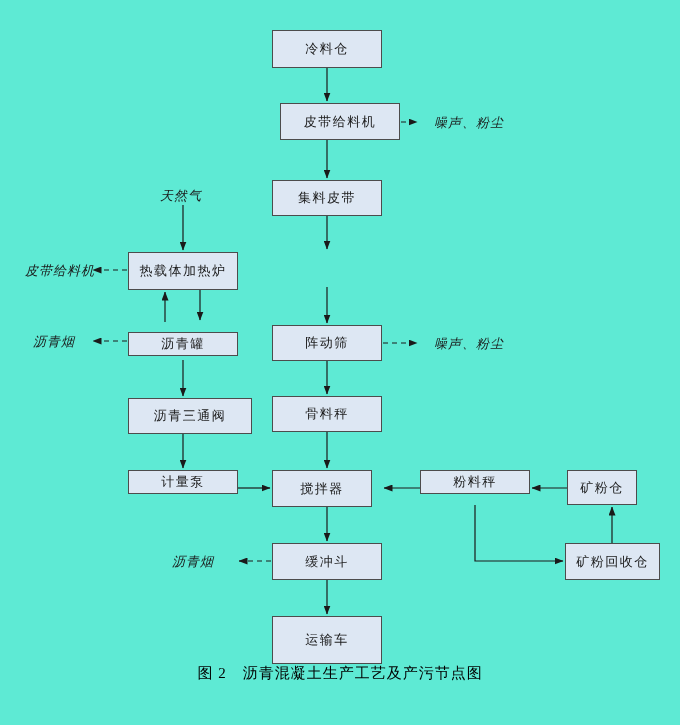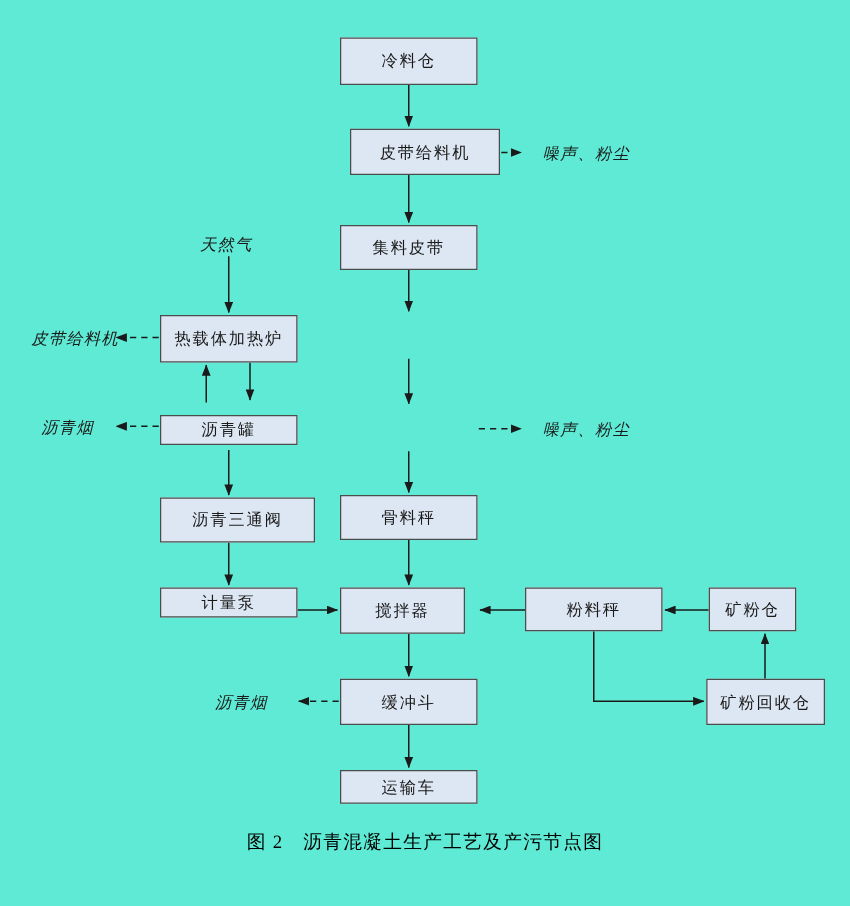--- a/index.html
+++ b/index.html
@@ -95,31 +95,32 @@
         <path d="M127,270 L93,270" marker-end="url(#arr)"></path>
         <path d="M127,341 L93,341" marker-end="url(#arr)"></path>
         <path d="M271,561 L239,561" marker-end="url(#arr)"></path>
       </g>
     </g>
   </svg>
 
   <div class="node" style="left:272px;top:30px;width:110px;height:38px">冷料仓</div>
   <div class="node" style="left:280px;top:103px;width:120px;height:37px">皮带给料机</div>
   <div class="node" style="left:272px;top:180px;width:110px;height:36px">集料皮带</div>
+  <div class="node" style="left:272px;top:325px;width:110px;height:36px">阵动筛</div>
   <div class="node" style="left:272px;top:396px;width:110px;height:36px">骨料秤</div>
   <div class="node" style="left:272px;top:470px;width:100px;height:37px">搅拌器</div>
   <div class="node" style="left:272px;top:543px;width:110px;height:37px">缓冲斗</div>
-  <div class="node" style="left:272px;top:616px;width:110px;height:27px">运输车</div>
+  <div class="node" style="left:272px;top:616px;width:110px;height:48px">运输车</div>
 
   <div class="node" style="left:128px;top:252px;width:110px;height:38px">热载体加热炉</div>
   <div class="node" style="left:128px;top:332px;width:110px;height:24px">沥青罐</div>
   <div class="node" style="left:128px;top:398px;width:124px;height:36px">沥青三通阀</div>
   <div class="node" style="left:128px;top:470px;width:110px;height:24px">计量泵</div>
 
-  <div class="node" style="left:420px;top:470px;width:110px;height:35px">粉料秤</div>
+  <div class="node" style="left:420px;top:470px;width:110px;height:24px">粉料秤</div>
   <div class="node" style="left:567px;top:470px;width:70px;height:35px">矿粉仓</div>
   <div class="node" style="left:565px;top:543px;width:95px;height:37px">矿粉回收仓</div>
 
   <div class="ann" style="left:160px;top:187px">天然气</div>
   <div class="ann" style="left:25px;top:262px">皮带给料机</div>
   <div class="ann" style="left:33px;top:333px">沥青烟</div>
   <div class="ann" style="left:172px;top:553px">沥青烟</div>
   <div class="ann" style="left:434px;top:114px">噪声、粉尘</div>
   <div class="ann" style="left:434px;top:335px">噪声、粉尘</div>
 

